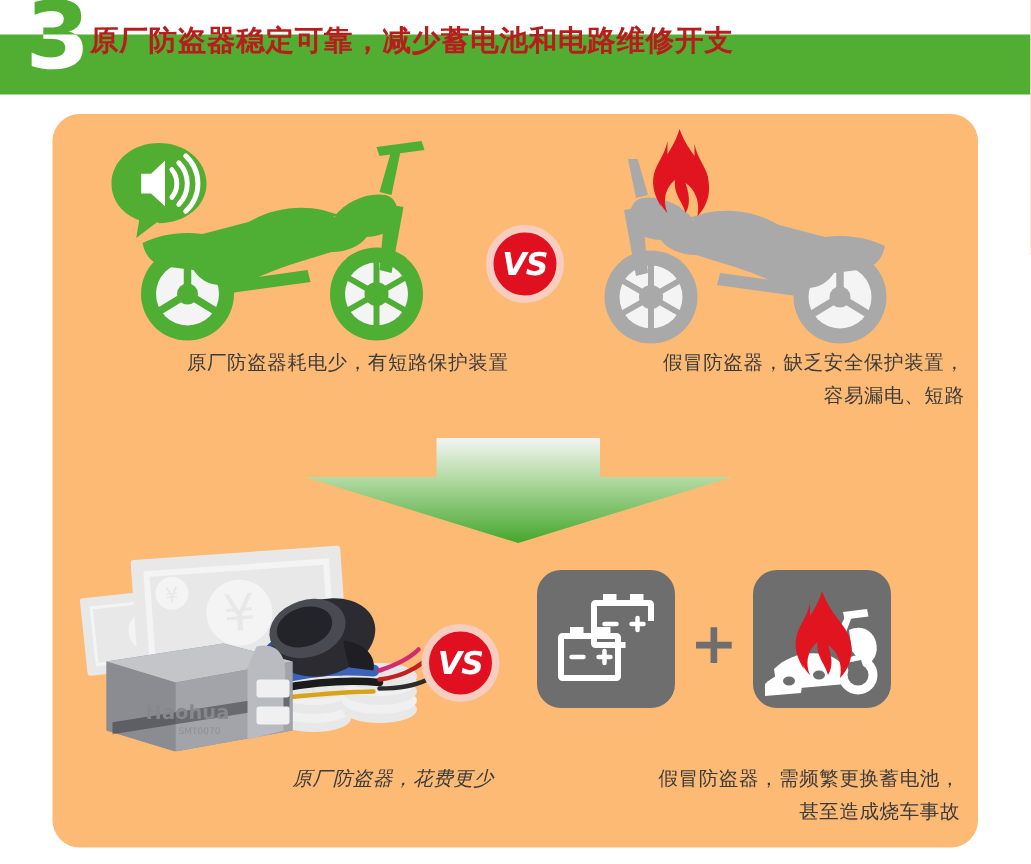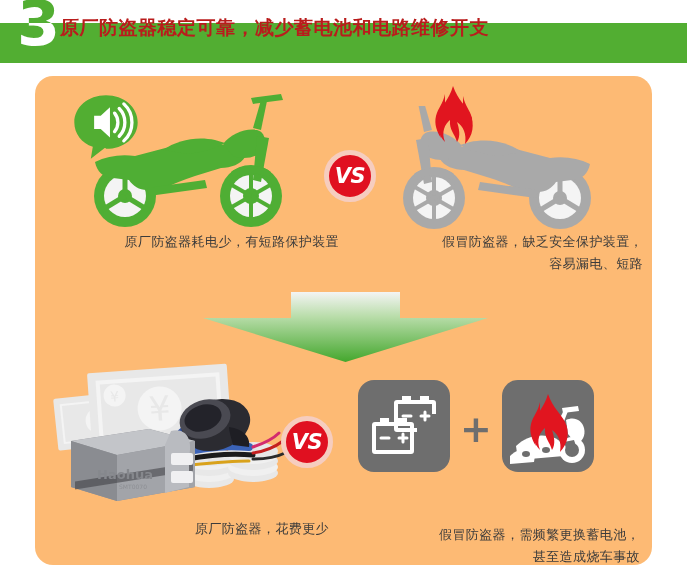--- a/index.html
+++ b/index.html
@@ -143,22 +143,22 @@
   #product-figure {
     position: absolute;
     left: 18px; top: 285px;
     width: 245px; height: 140px;
   }
   #consequence-figure {
     position: absolute;
     left: 305px; top: 300px;
     width: 300px; height: 115px;
   }
-  #caption-good-2 { left: 14px; top: 442px; width: 280px; }
-  #caption-bad-2  { left: 305px; top: 448px; width: 300px; font-family: Liberation Serif, serif; }
+  #caption-good-2 { left: 14px; top: 432px; width: 280px; font-style: italic; }
+  #caption-bad-2  { left: 305px; top: 432px; width: 300px; font-family: Liberation Serif, serif; }
 
   .icon-tile {
     position: absolute;
     width: 92px; height: 92px;
     border-radius: 16px;
     background: #6e6e6e;
   }
   #battery-tile { left: 18px; top: 4px; }
   #fire-tile    { left: 162px; top: 4px; }
   #plus-sign {

